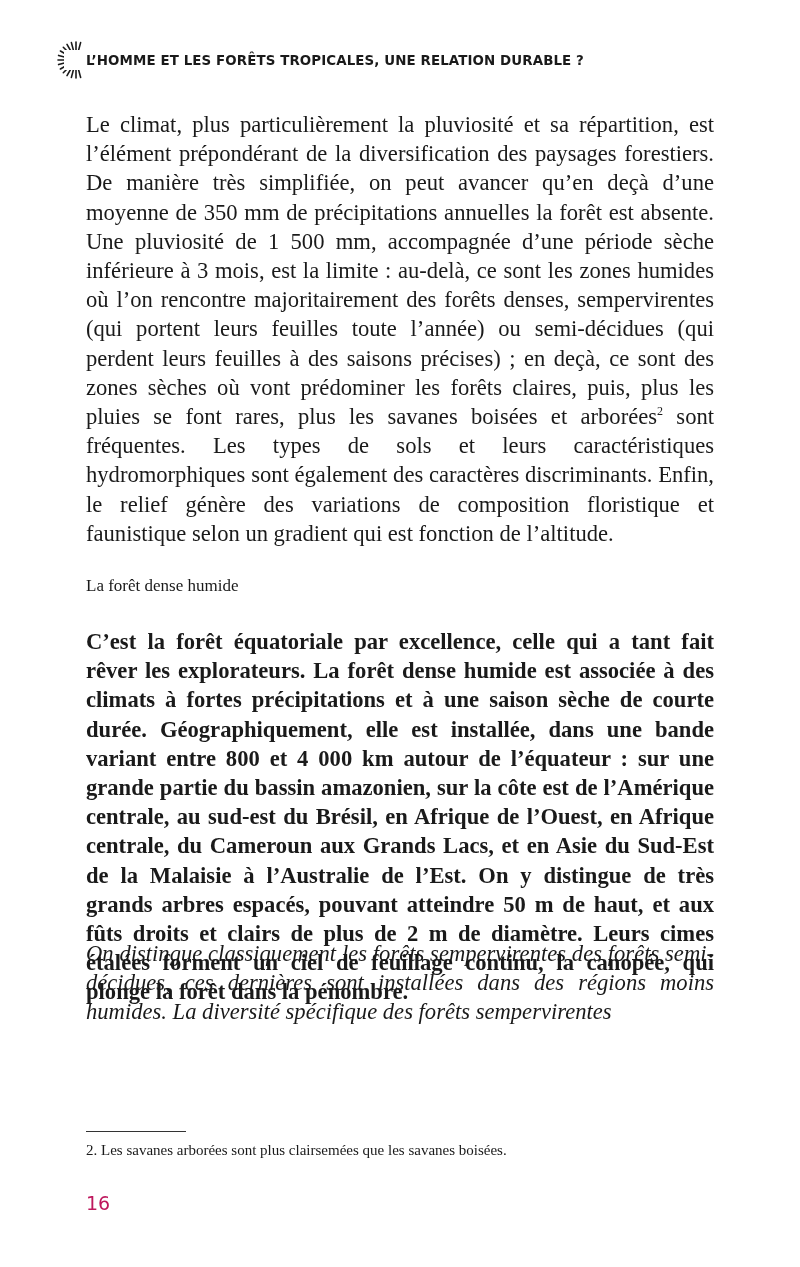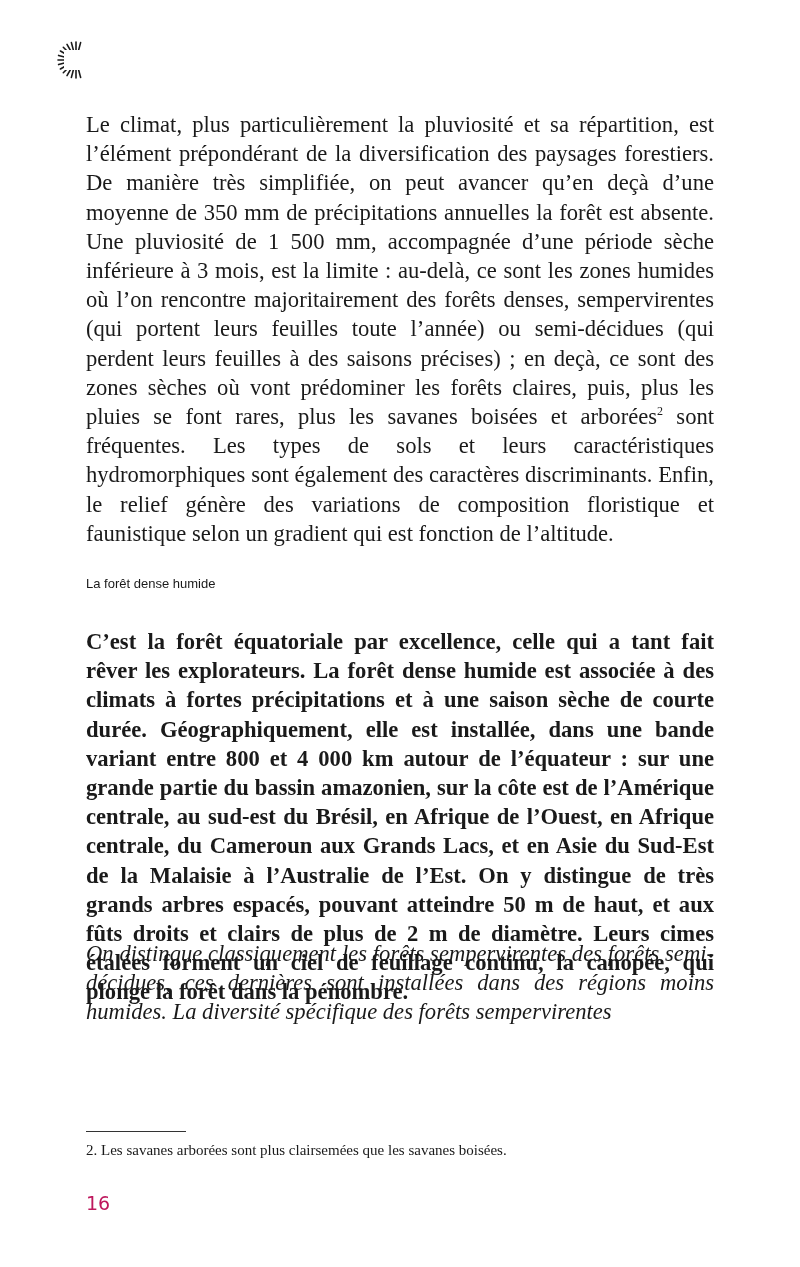--- a/index.html
+++ b/index.html
@@ -16,21 +16,21 @@
   .text-block {
     position: absolute; left: 86px; width: 628px;
     font-family: "Liberation Serif", serif; font-size: 22.6px; line-height: 29.2px;
     color: #1a1a1a; text-align: justify;
   }
   .text-block p { margin: 0; text-align-last: left; }
   .text-block sup { font-size: 12px; line-height: 0; vertical-align: 9px; }
   #p1 { top: 110px; }
   .section-heading {
     position: absolute; left: 86px; top: 576px;
-    font-family: Liberation Sans, sans-serif; font-size: 13px; color: #1a1a1a;
+    font-family: Liberation Serif, serif; font-size: 17px; color: #1a1a1a;
   }
   #p2 { top: 627px; font-weight: bold; }
   #p3 { top: 939px; font-style: italic; }
   .footnote-rule { position: absolute; left: 86px; top: 1131px; width: 100px; height: 1px; background: #333; }
   .footnote {
     position: absolute; left: 86px; top: 1142px;
     font-family: "Liberation Serif", serif; font-size: 15px; color: #1a1a1a; white-space: nowrap;
   }
   .page-number {
     position: absolute; left: 86px; top: 1192px;
@@ -54,20 +54,21 @@
       <line x1="20" y1="19" x2="11" y2="34.6"></line>
       <line x1="20" y1="19" x2="15.4" y2="1.6"></line>
       <line x1="20" y1="19" x2="15.4" y2="36.4"></line>
       <line x1="20" y1="19" x2="20" y2="1"></line>
       <line x1="20" y1="19" x2="20" y2="37"></line>
       <line x1="20" y1="19" x2="24.6" y2="1.6"></line>
       <line x1="20" y1="19" x2="24.6" y2="36.4"></line>
     </g>
     <rect x="8" y="9" width="18" height="20" fill="#ffffff"></rect>
   </svg>
+  <span class="header-title">L’HOMME ET LES FORÊTS TROPICALES, UNE RELATION DURABLE ?</span>
 </div>
 
 <div class="text-block" id="p1">
   <p><span>Le climat, plus particulièrement la pluviosité et sa répartition, est l’élément prépondérant de la diversification des paysages forestiers. De manière très simplifiée, on peut avancer qu’en deçà d’une moyenne de 350 mm de précipitations annuelles la forêt est absente. Une pluviosité de 1 500 mm, accompagnée d’une période sèche inférieure à 3 mois, est la limite : au-delà, ce sont les zones humides où l’on rencontre majoritairement des forêts denses, sempervirentes (qui portent leurs feuilles toute l’année) ou semi-décidues (qui perdent leurs feuilles à des saisons précises) ; en deçà, ce sont des zones sèches où vont prédominer les forêts claires, puis, plus les pluies se font rares, plus les savanes boisées et arborées</span><sup>2</sup><span> sont fréquentes. Les types de sols et leurs caractéristiques hydromorphiques sont également des caractères discriminants. Enfin, le relief génère des variations de composition floristique et faunistique selon un gradient qui est fonction de l’altitude.</span></p>
 </div>
 
 <div class="section-heading">La forêt dense humide</div>
 
 <div class="text-block" id="p2">
   <p>C’est la forêt équatoriale par excellence, celle qui a tant fait rêver les explorateurs. La forêt dense humide est associée à des climats à fortes précipitations et à une saison sèche de courte durée. Géographiquement, elle est installée, dans une bande variant entre 800 et 4 000 km autour de l’équateur : sur une grande partie du bassin amazonien, sur la côte est de l’Amérique centrale, au sud-est du Brésil, en Afrique de l’Ouest, en Afrique centrale, du Cameroun aux Grands Lacs, et en Asie du Sud-Est de la Malaisie à l’Australie de l’Est. On y distingue de très grands arbres espacés, pouvant atteindre 50 m de haut, et aux fûts droits et clairs de plus de 2 m de diamètre. Leurs cimes étalées forment un ciel de feuillage continu, la canopée, qui plonge la forêt dans la pénombre.</p>

